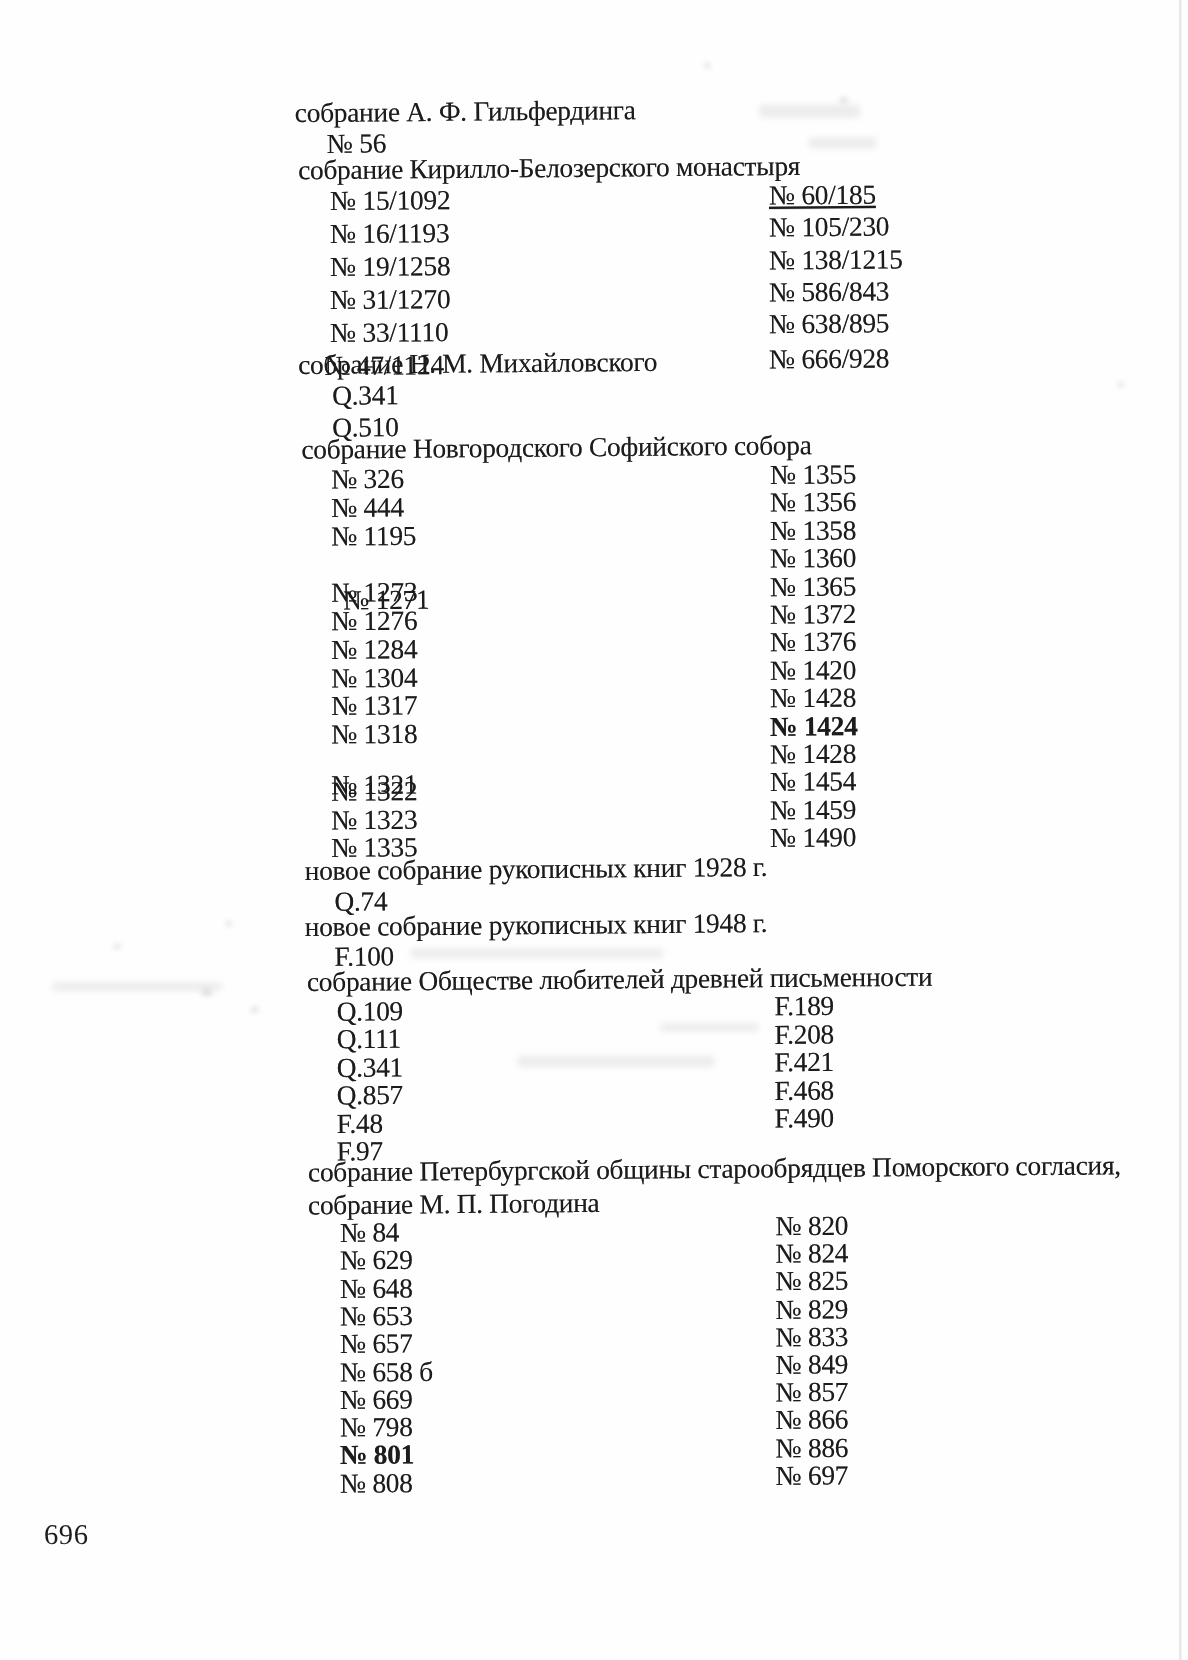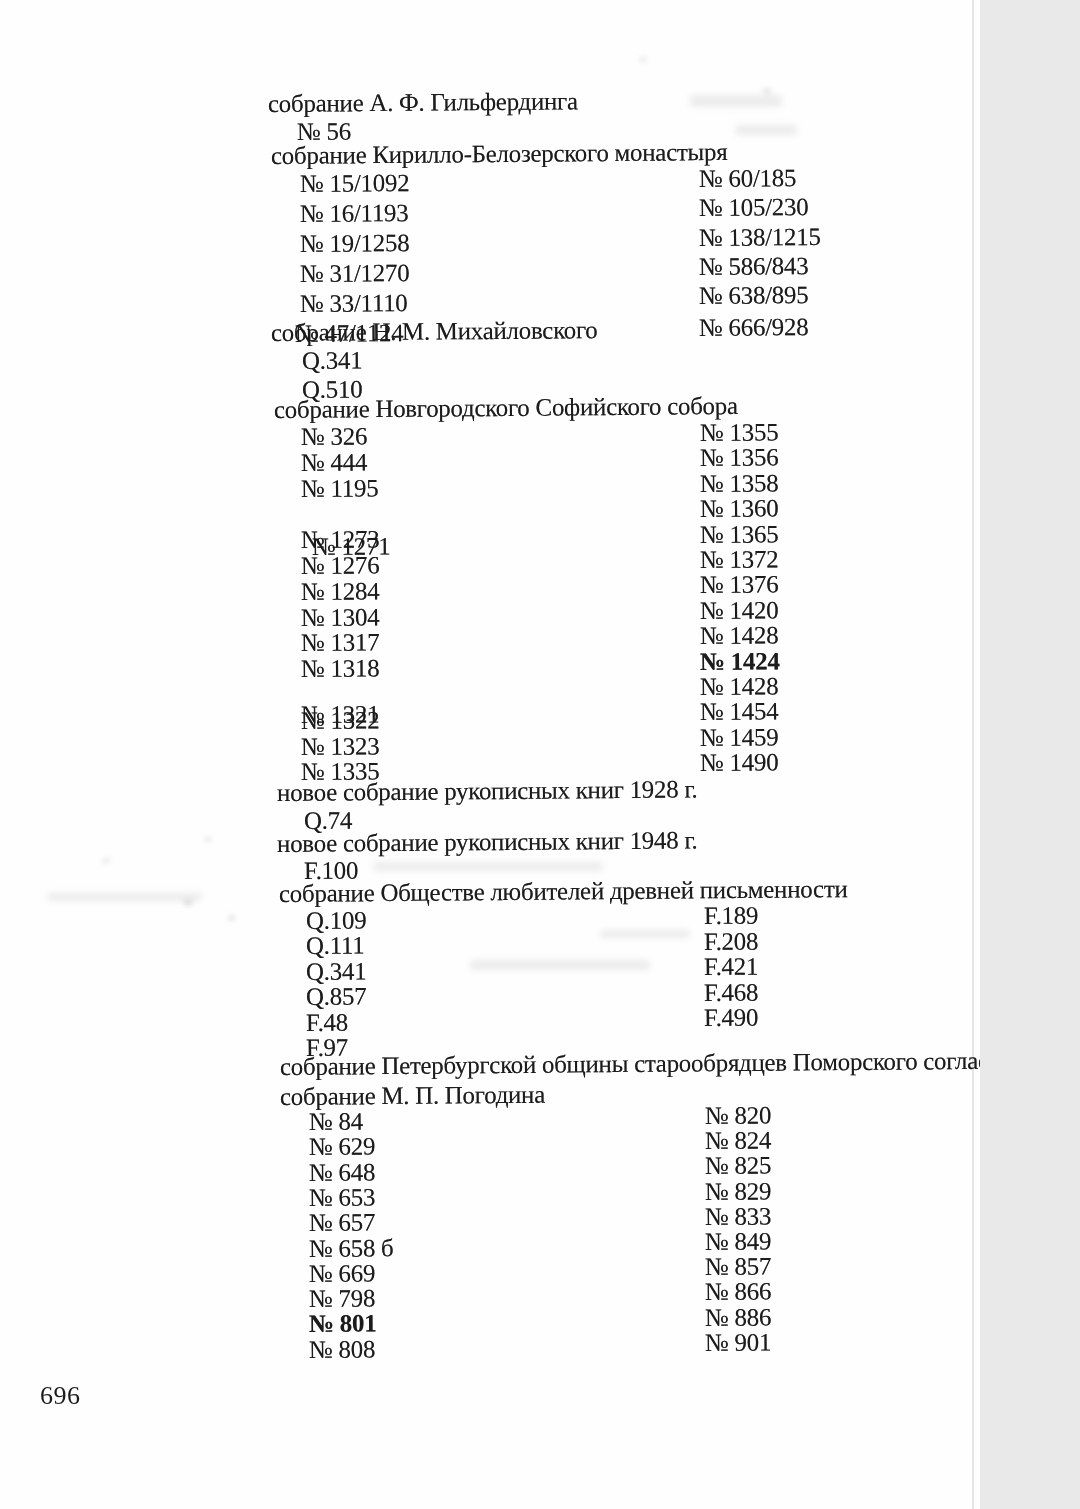--- a/index.html
+++ b/index.html
@@ -2,21 +2,21 @@
 <html lang="ru"><head>
 <meta charset="utf-8">
 <style>
   html, body {
     margin: 0;
     padding: 0;
     background: #e9e9e9;
   }
   .page {
     position: relative;
-    width: 980px;
+    width: 1080px;
     height: 1509px;
     background: #fefefe;
     overflow: hidden;
     font-family: "Liberation Serif", "DejaVu Serif", serif;
     color: #1c1c1c;
   }
   .line {
     position: absolute;
     font-size: 25px;
     line-height: 26px;
@@ -77,21 +77,21 @@
   <div id="content">
       <div class="line" style="left: 268px; top: 91px;">собрание А. Ф. Гильфердинга</div>
       <div class="line" style="left: 297px; top: 119px;">№ 56</div>
       <div class="line" style="left: 271px; top: 143px;">собрание Кирилло-Белозерского монастыря</div>
       <div class="line" style="left: 300px; top: 171px;">№ 15/1092</div>
       <div class="line" style="left: 300px; top: 201px;">№ 16/1193</div>
       <div class="line" style="left: 300px; top: 231px;">№ 19/1258</div>
       <div class="line" style="left: 300px; top: 261px;">№ 31/1270</div>
       <div class="line" style="left: 300px; top: 291px;">№ 33/1110</div>
       <div class="line" style="left: 295px; top: 321px; text-align: right;">№ 47/1124</div>
-      <div class="line" style="left: 699px; top: 166px;">№ 60/185</div>
+      <div class="line" style="left: 699px; top: 166px; text-decoration: underline;">№ 60/185</div>
       <div class="line" style="left: 699px; top: 195px;">№ 105/230</div>
       <div class="line" style="left: 699px; top: 225px;">№ 138/1215</div>
       <div class="line" style="left: 699px; top: 254px;">№ 586/843</div>
       <div class="line" style="left: 699px; top: 283px;">№ 638/895</div>
       <div class="line" style="left: 699px; top: 315px;">№ 666/928</div>
       <div class="line" style="left: 271px; top: 320px;">собрание Н. М. Михайловского</div>
       <div class="line" style="left: 302px; top: 348px;">Q.341</div>
       <div class="line" style="left: 302px; top: 377px;">Q.510</div>
       <div class="line" style="left: 274px; top: 397px;">собрание Новгородского Софийского собора</div>
       <div class="line" style="left: 301px; top: 424px;">№ 326</div>
@@ -152,17 +152,17 @@
       <div class="line" style="left: 309px; top: 1337px;">№ 808</div>
       <div class="line" style="left: 705px; top: 1103px;">№ 820</div>
       <div class="line" style="left: 705px; top: 1128px;">№ 824</div>
       <div class="line" style="left: 705px; top: 1153px;">№ 825</div>
       <div class="line" style="left: 705px; top: 1179px;">№ 829</div>
       <div class="line" style="left: 705px; top: 1204px;">№ 833</div>
       <div class="line" style="left: 705px; top: 1229px;">№ 849</div>
       <div class="line" style="left: 705px; top: 1254px;">№ 857</div>
       <div class="line" style="left: 705px; top: 1279px;">№ 866</div>
       <div class="line" style="left: 705px; top: 1305px;">№ 886</div>
-      <div class="line" style="left: 705px; top: 1330px;">№ 901</div>
+      <div class="line" style="left: 705px; top: 1330px;">№ 697</div>
     </div>
 
   <div class="pageno">696</div>
 </div>
 
 </body></html>

